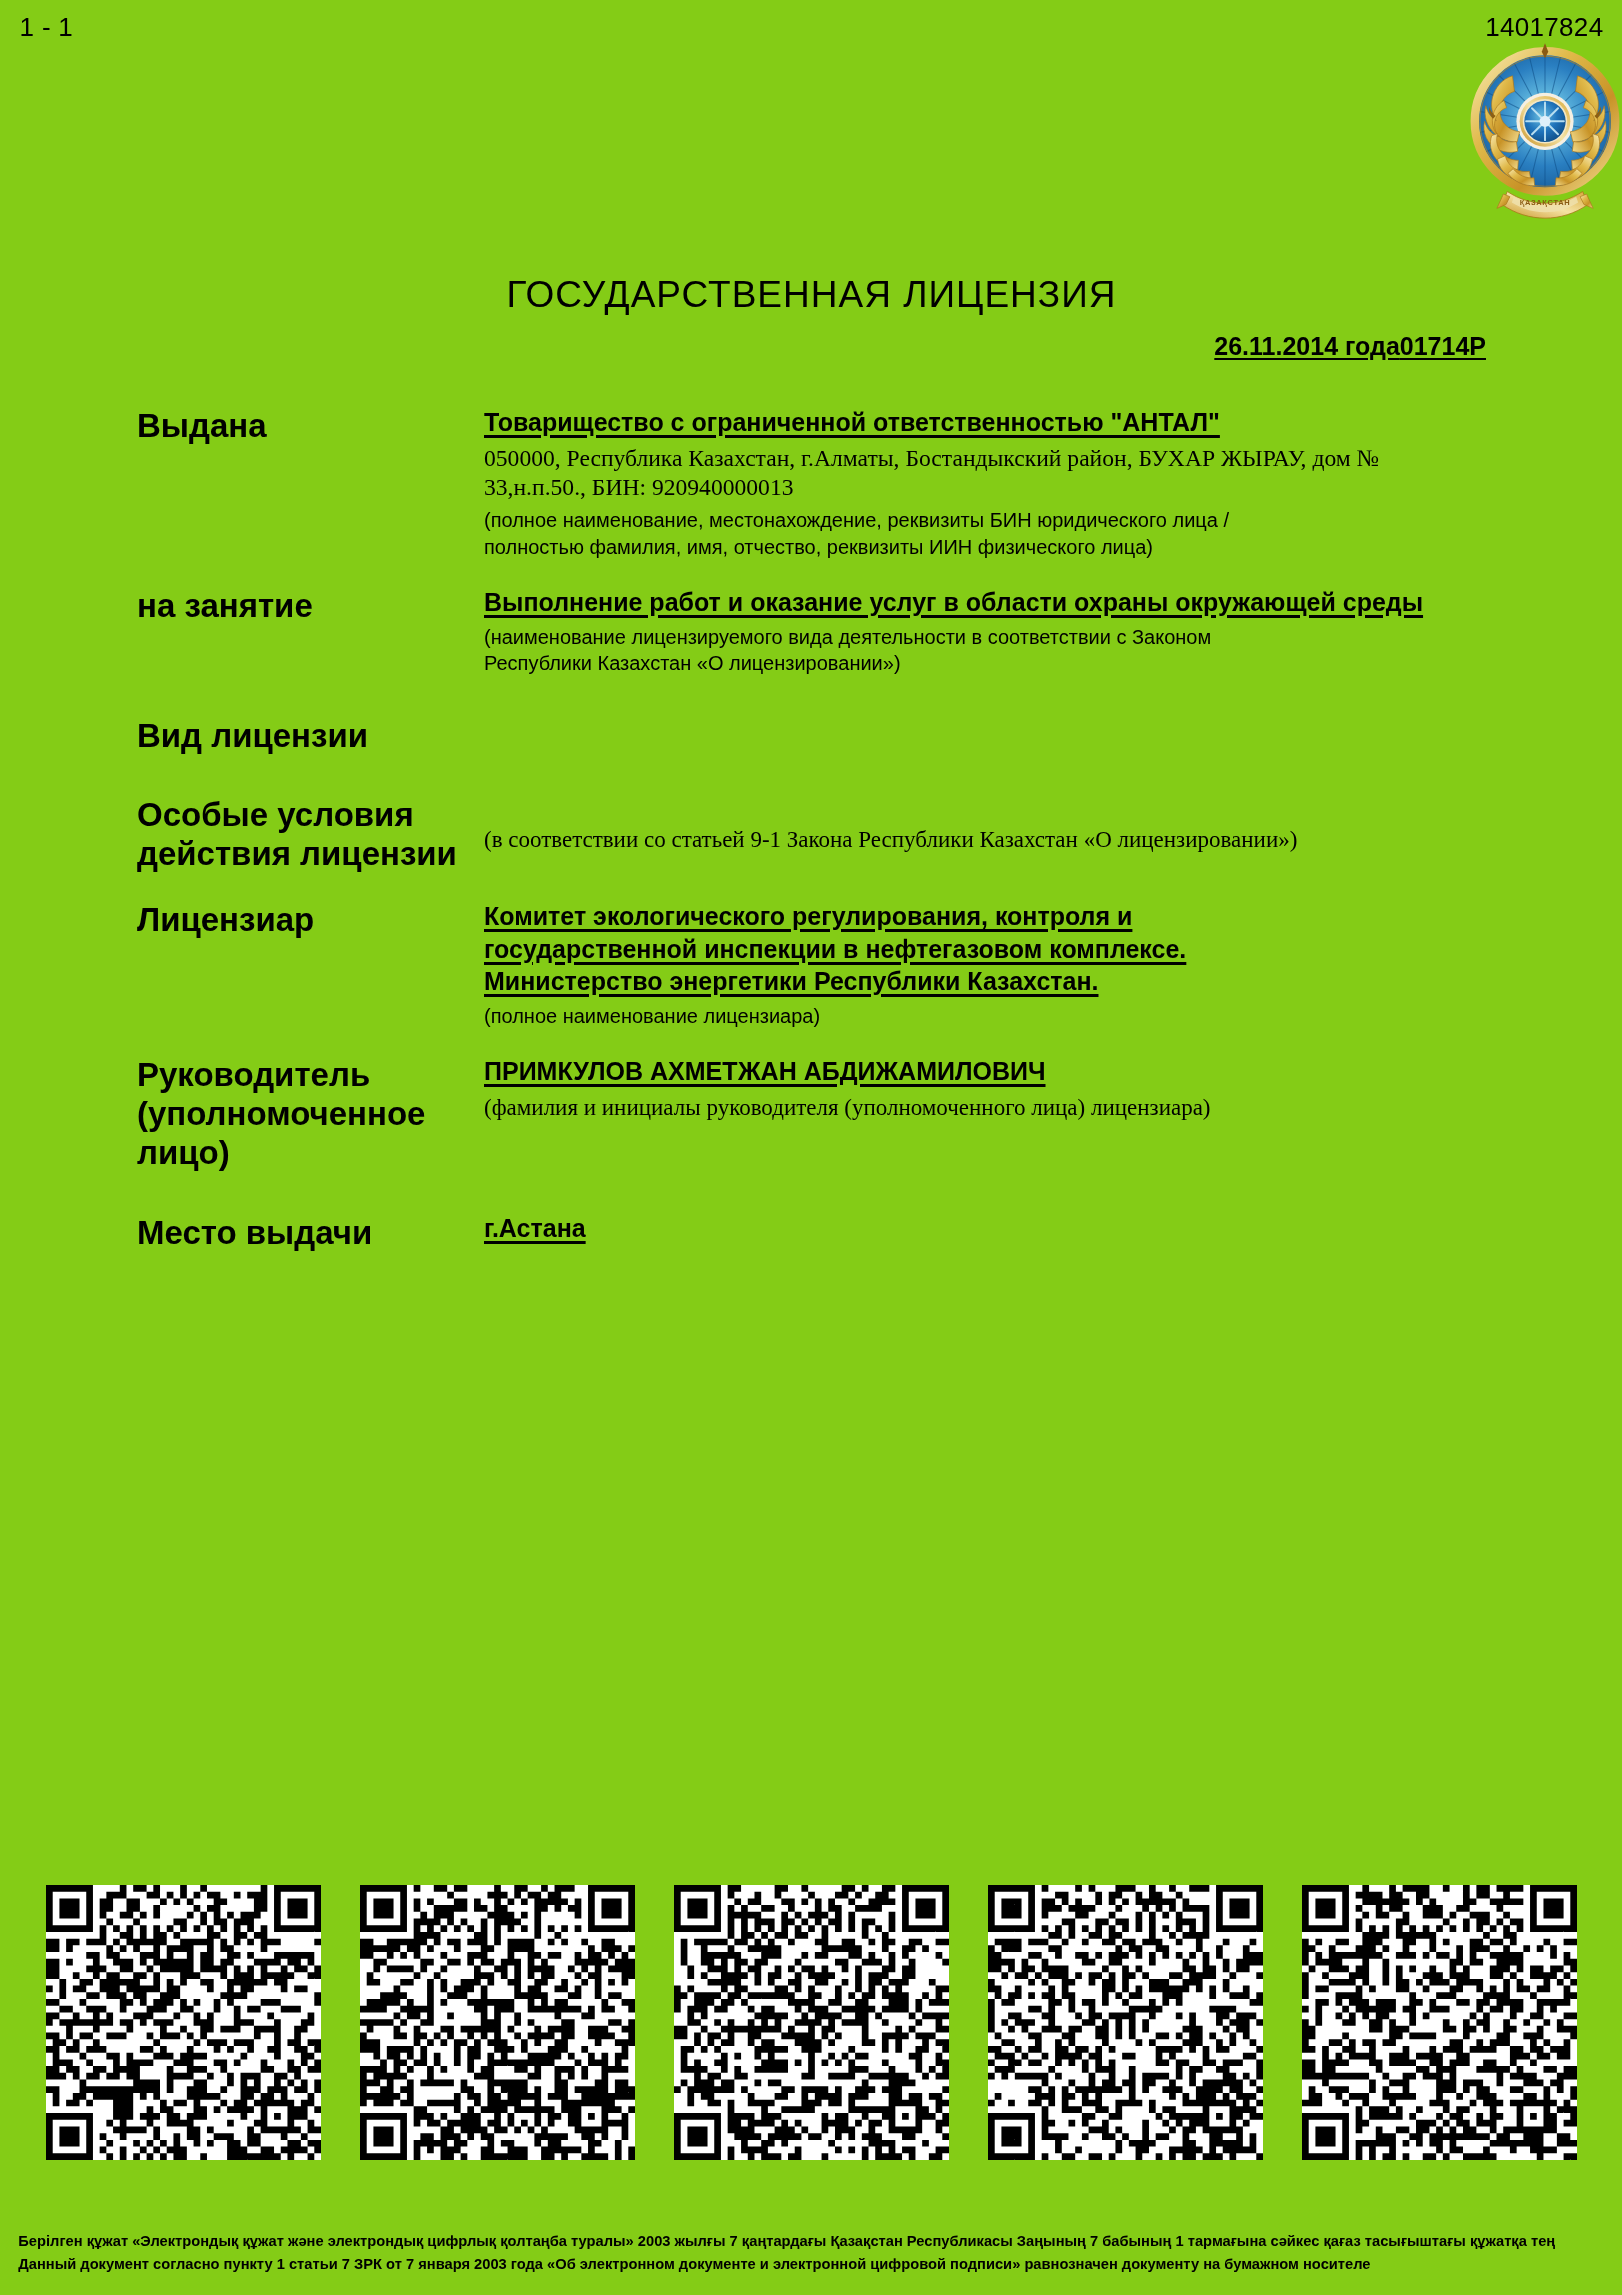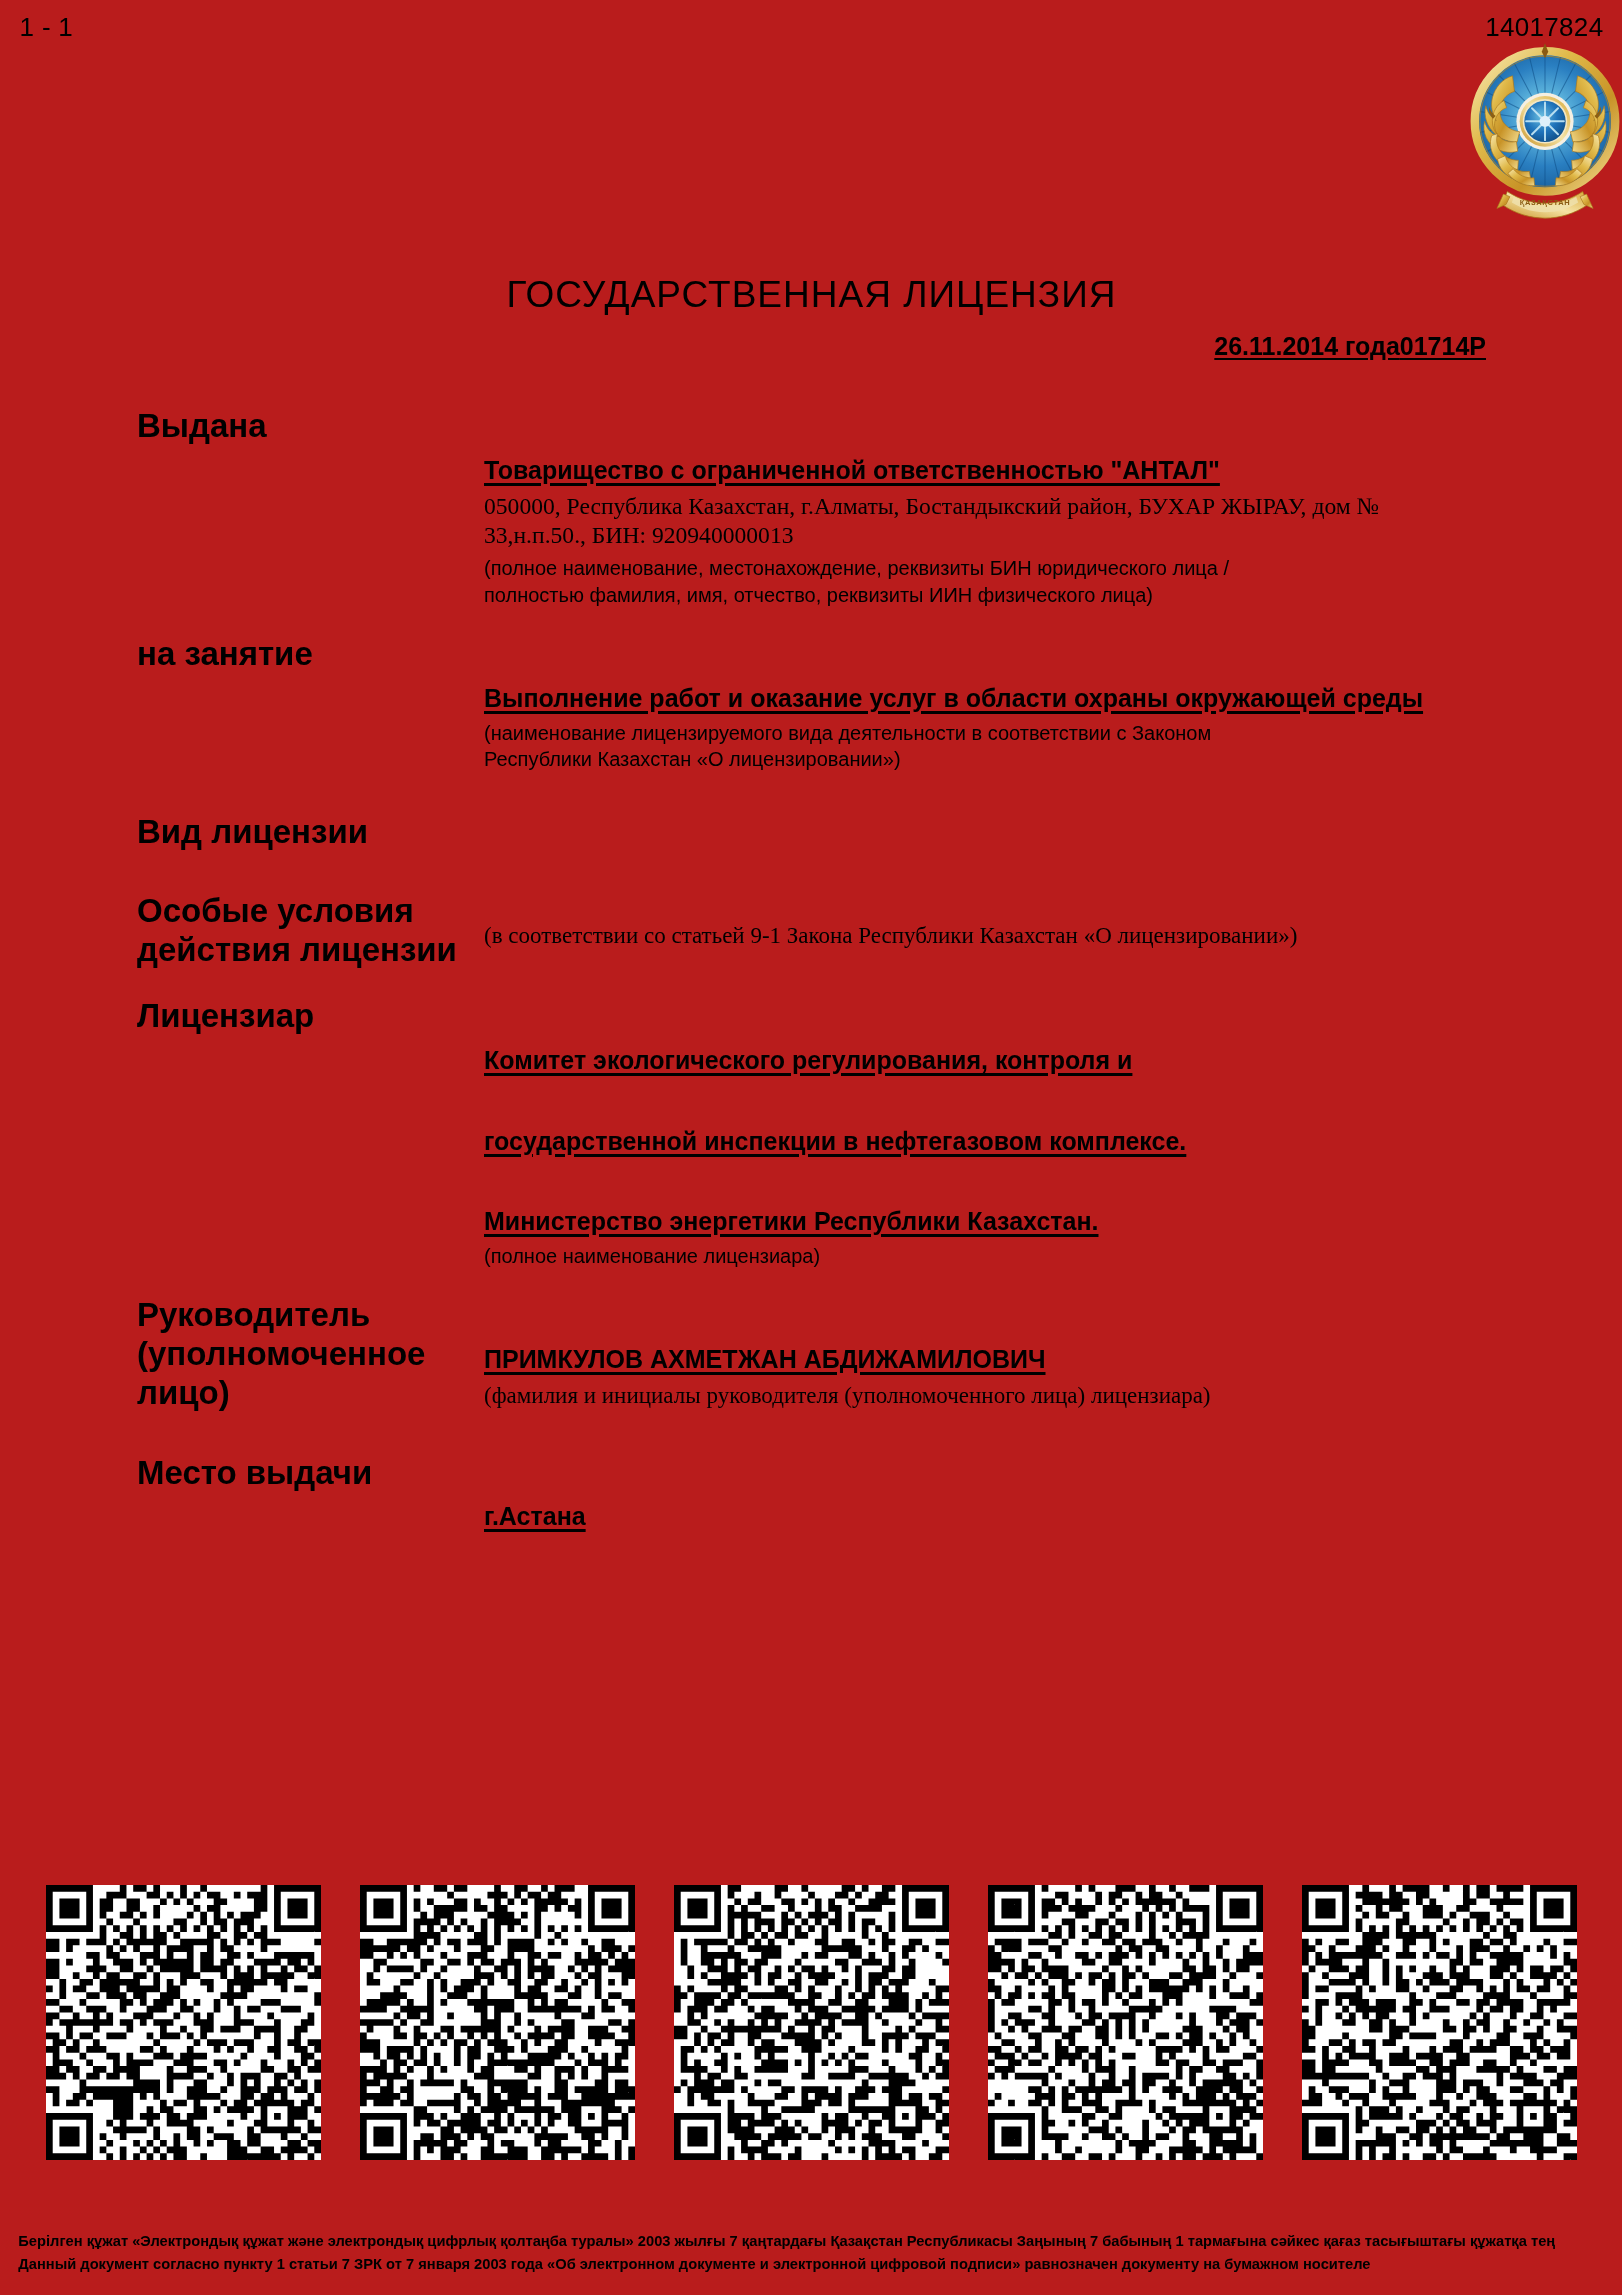--- a/index.html
+++ b/index.html
@@ -5,21 +5,21 @@
 <style>
   html, body {
     margin: 0;
     padding: 0;
     background: #ffffff;
   }
   .page {
     position: relative;
     width: 1623px;
     height: 2295px;
-    background: #b91c1c;
+    background: #84cc16;
     font-family: "Liberation Sans", sans-serif;
     color: #000000;
     box-sizing: border-box;
     overflow: hidden;
   }
 
   
   .topbar {
     position: absolute;
     top: 11.8px;
@@ -95,21 +95,20 @@
     padding-top: 1.3px;
   }
   .value {
     flex: 1 1 auto;
     min-width: 0;
   }
   .v-bold-ul {
     font-size: 25px;
     font-weight: bold;
     line-height: 1.30;
-    margin-top: 48px;
   }
   .v-bold-ul > span {
     text-decoration: underline;
     text-underline-offset: 3.9px;
     text-decoration-thickness: 2.6px;
   }
   .v-serif {
     font-family: "Liberation Serif", serif;
     font-size: 23.6px;
     line-height: 1.24;

